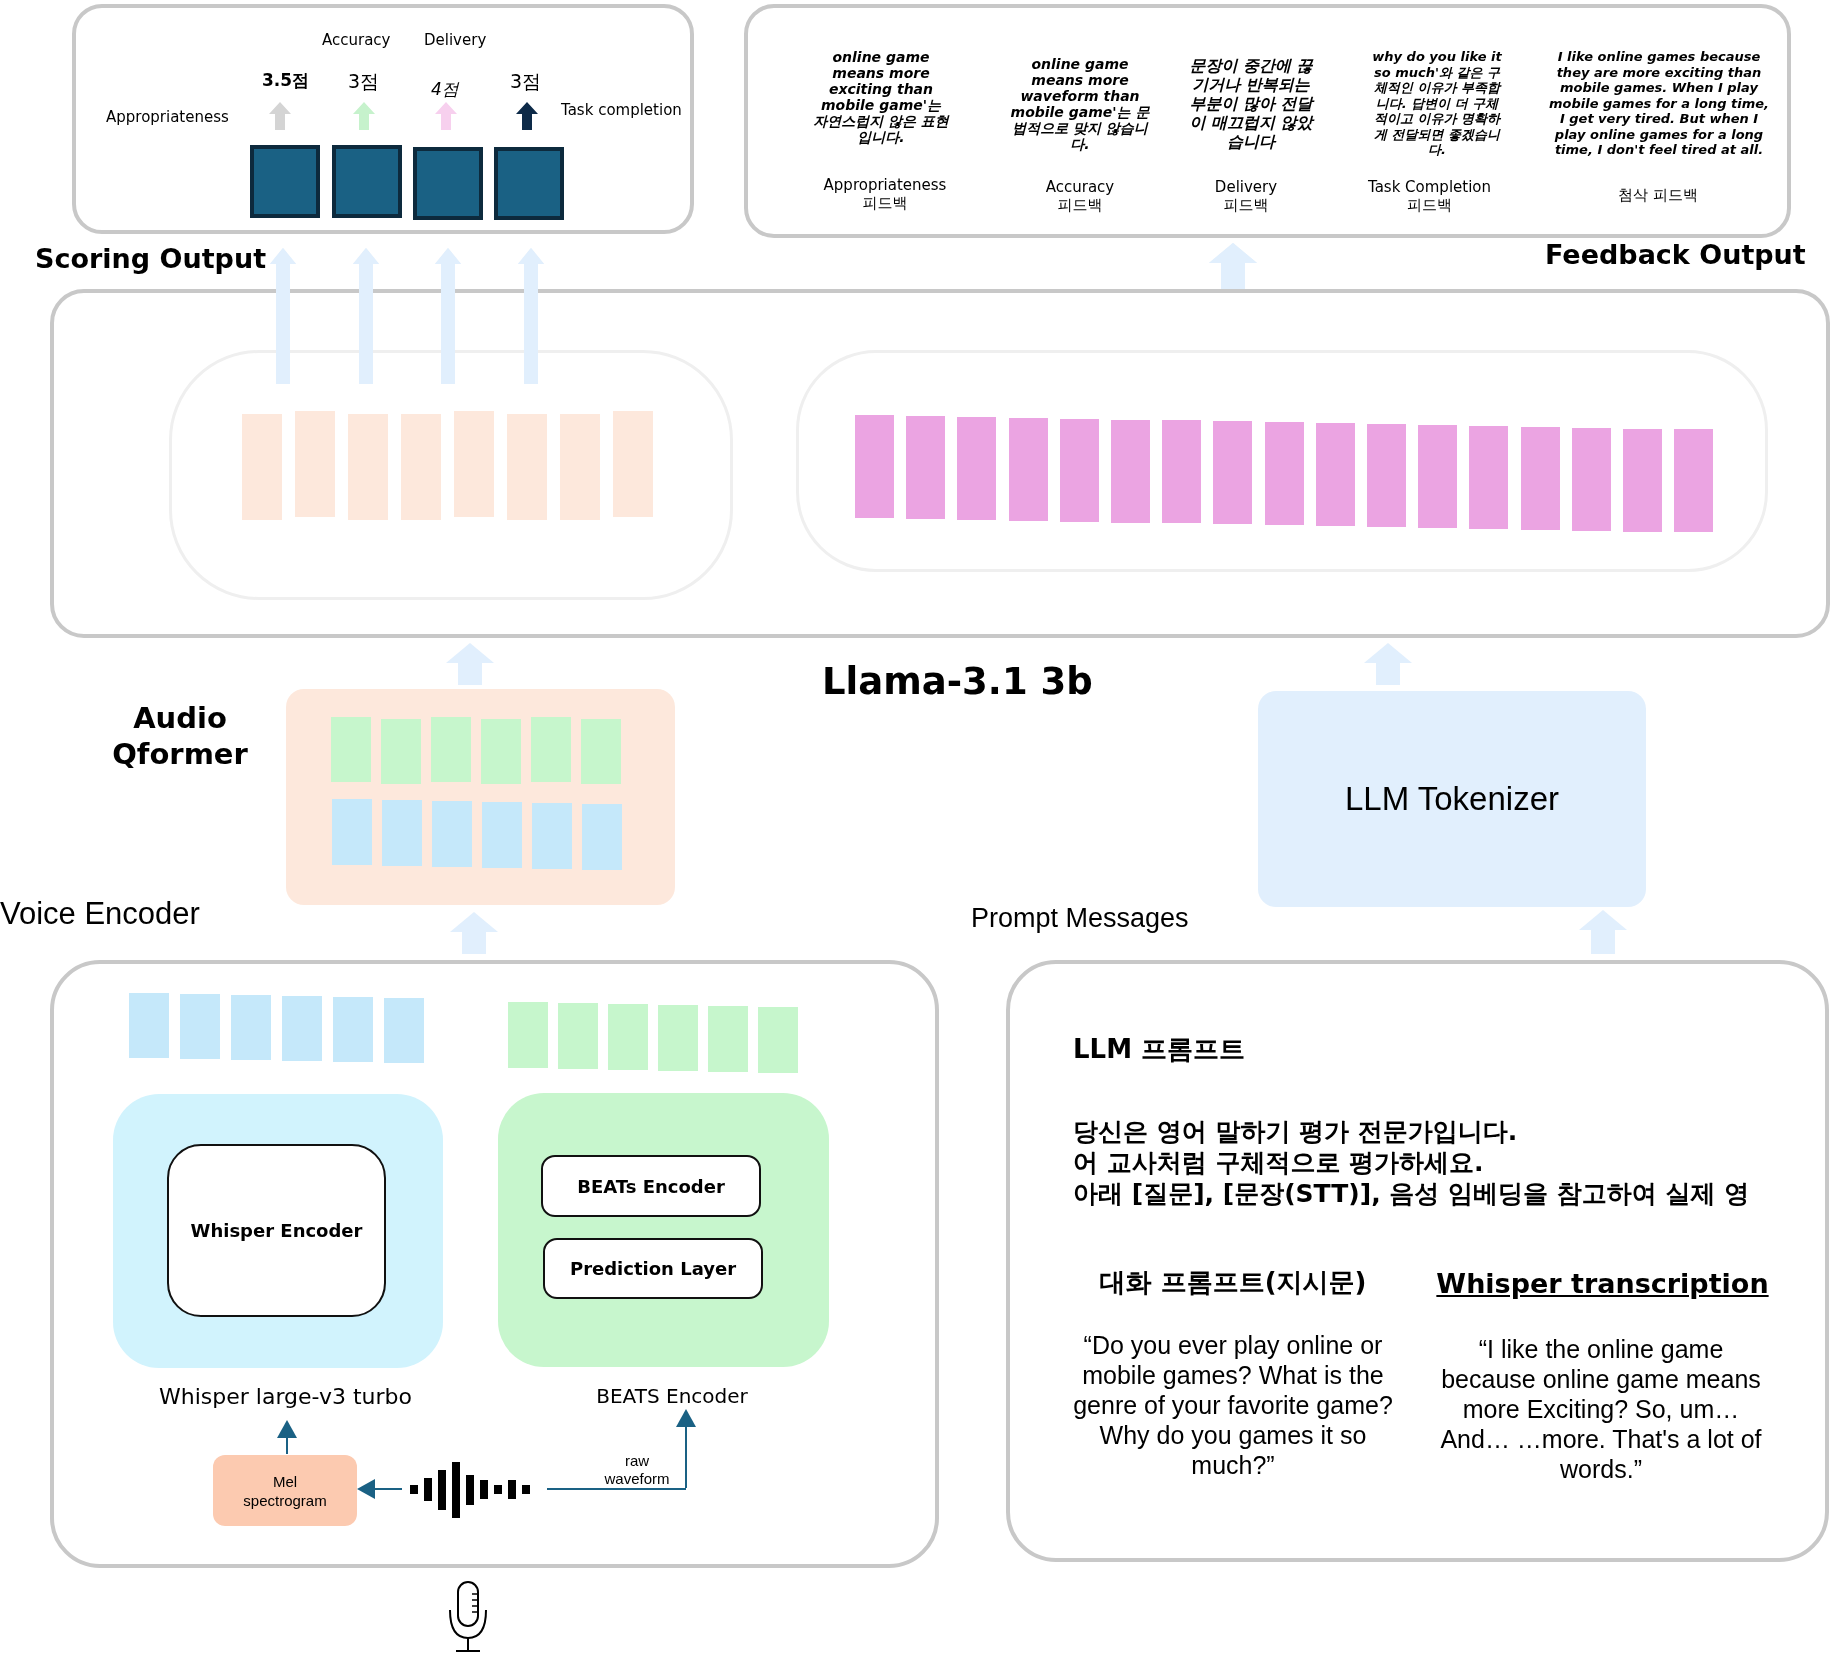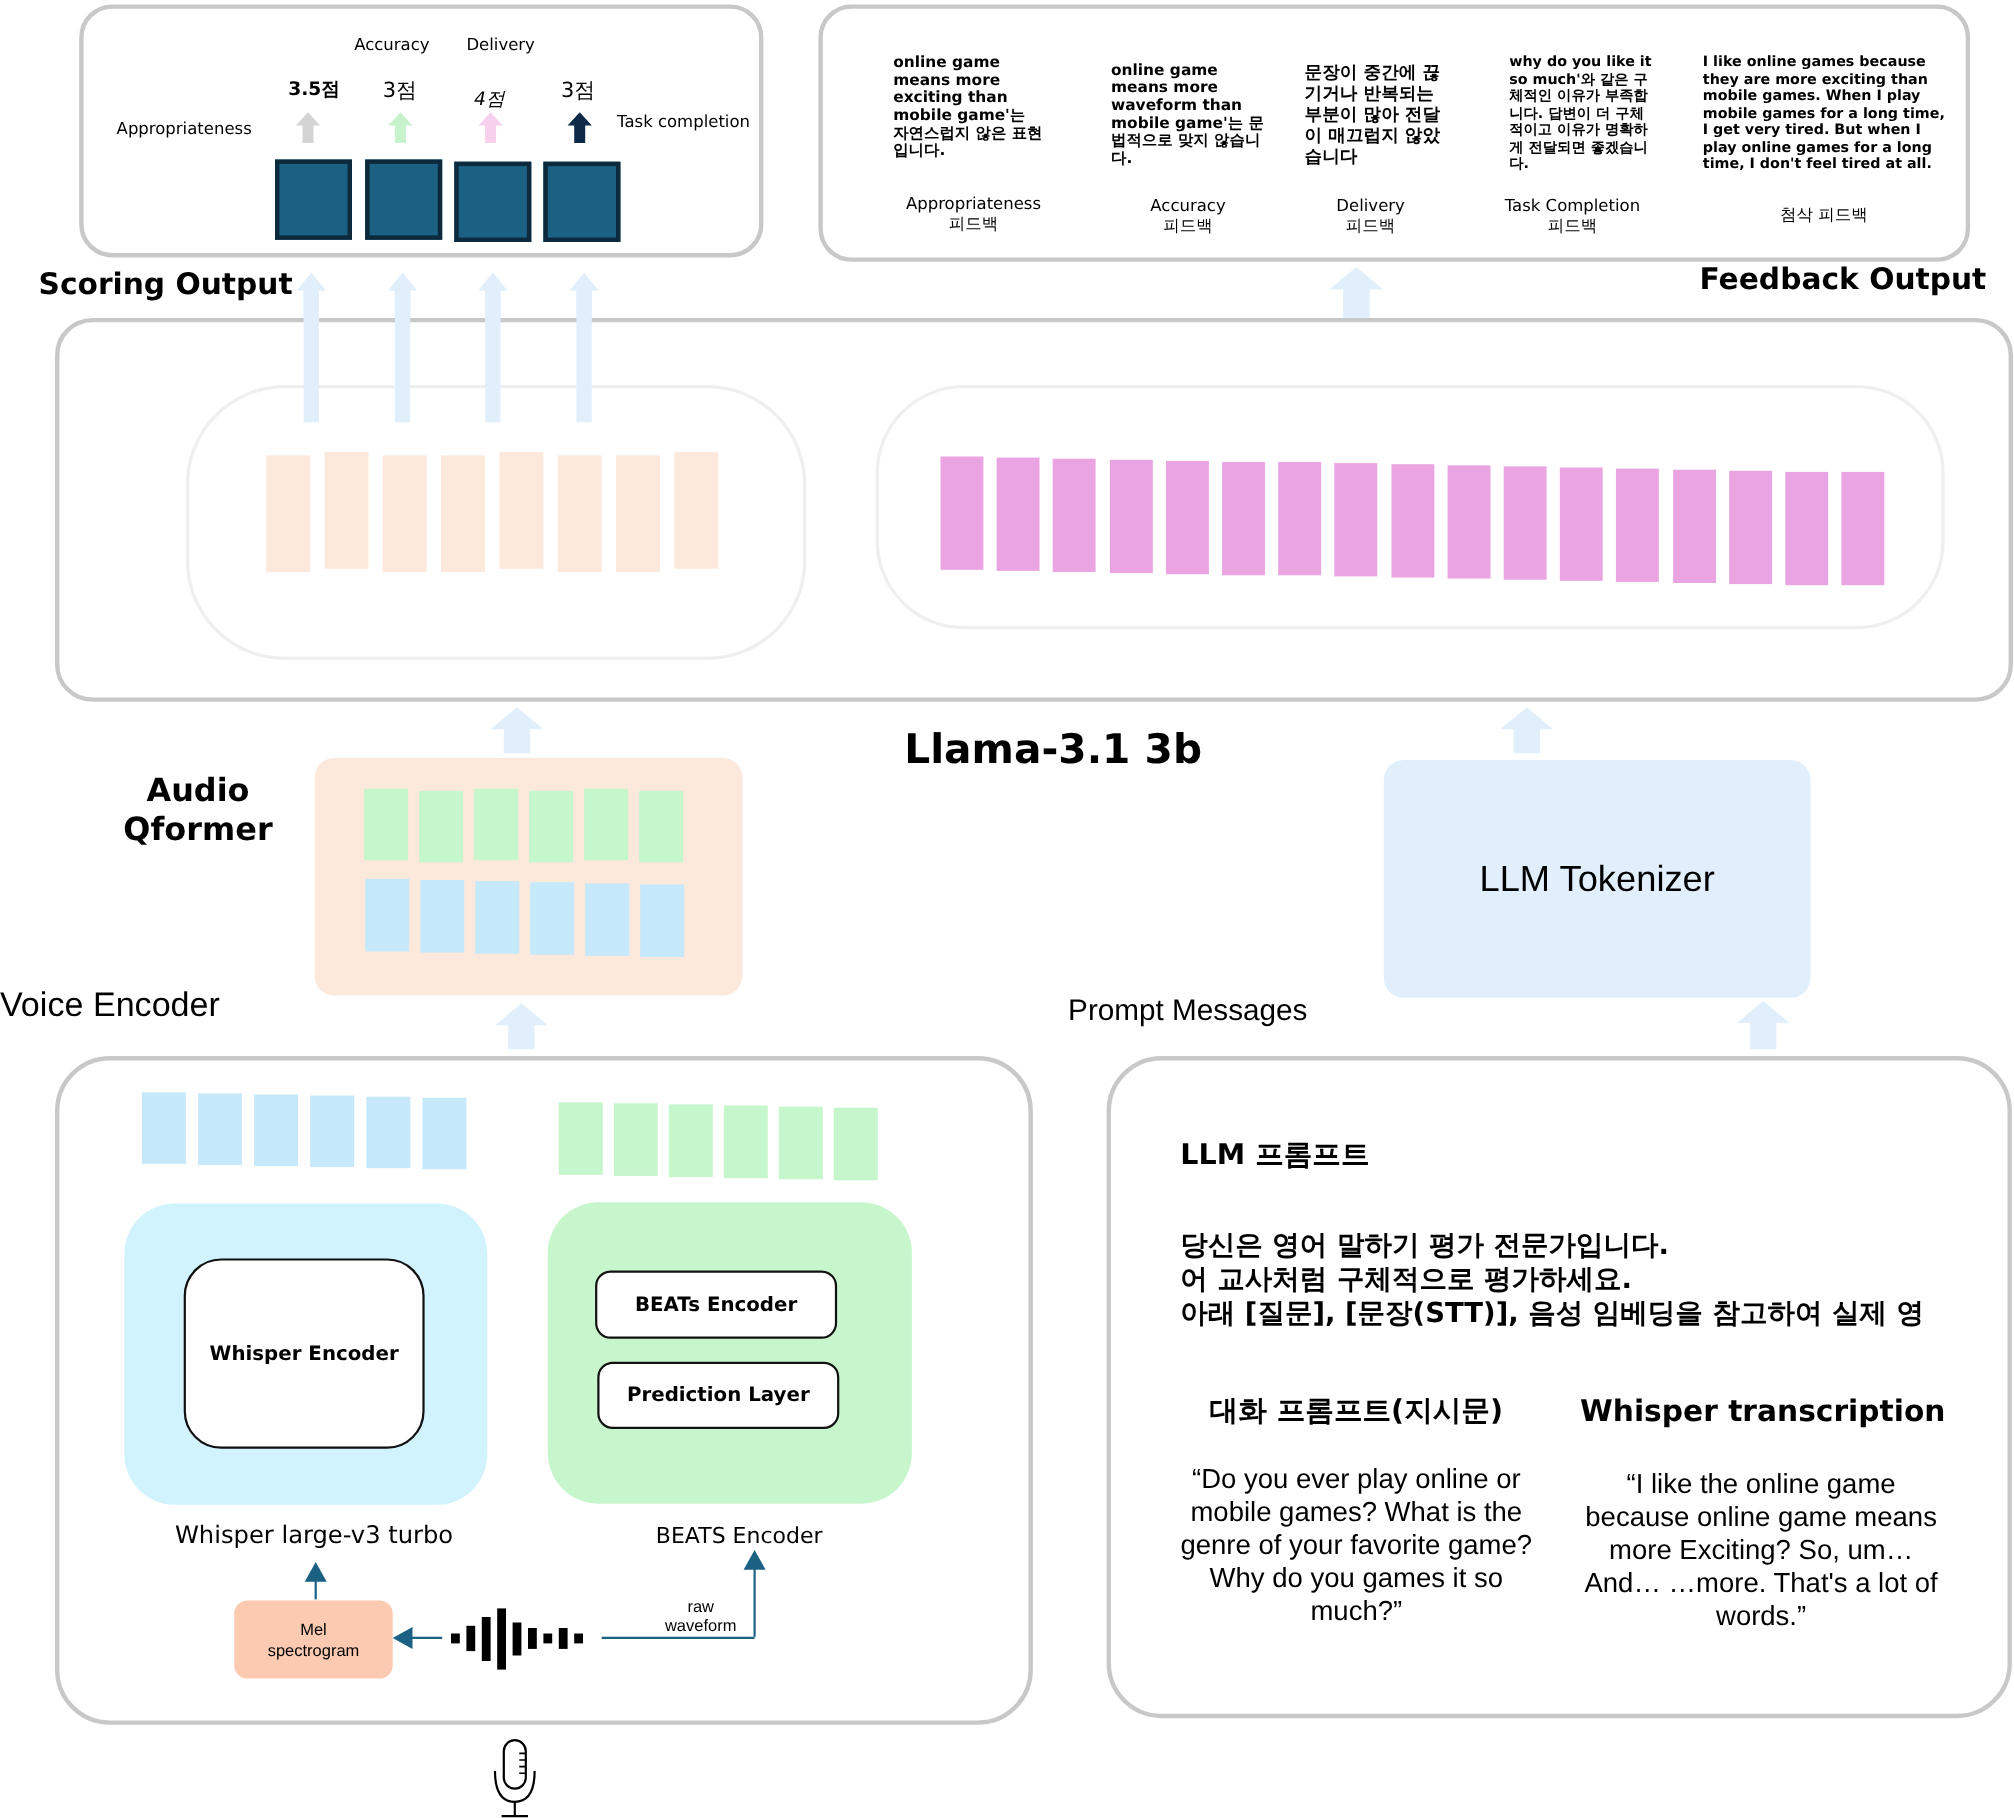--- a/index.html
+++ b/index.html
@@ -7,21 +7,21 @@
          font-family:"DejaVu Sans", sans-serif; color:#000; }
   .abs { position:absolute; }
   .frame { position:absolute; border:4px solid #c8c8c8; border-radius:36px; box-sizing:border-box; background:#fff; }
   .frame-light { position:absolute; border:3px solid #efefef; border-radius:90px; box-sizing:border-box; background:#fff; }
   .label-bold { font-family:"DejaVu Sans", sans-serif; font-weight:bold; }
   .section-title { position:absolute; font-weight:bold; font-size:28px; white-space:nowrap; }
   .center { text-align:center; }
   .token { position:absolute; }
   .score-box { position:absolute; background:#1a6184; border:4px solid #0d2a3d; box-sizing:border-box; }
   .small { font-size:15px; }
-  .fb-text { position:absolute; text-align:left; font-size:14px; font-weight:bold; line-height:16px; }
+  .fb-text { position:absolute; text-align:center; font-size:14px; font-weight:bold; line-height:16px;font-style:italic; }
   .fb-label { position:absolute; text-align:center; font-size:15px; line-height:18px; }
   .inner-box { position:absolute; border:2.5px solid #111; border-radius:26px; background:#fff; box-sizing:border-box;
                display:flex; align-items:center; justify-content:center; font-weight:bold; font-size:18px; }
   .quote { position:absolute; text-align:center; font-size:25px; line-height:30px; font-family:"Liberation Sans", sans-serif; }
 </style>
 </head>
 <body>
 
 <div class="frame" style="left:72px; top:4px; width:622px; height:230px; border-radius:30px;"></div>
 
@@ -287,14 +287,14 @@
 <div class="abs label-bold" style="left:1073px; top:1032px; font-size:26px;">LLM 프롬프트</div>
 <div class="abs label-bold" style="left:1073px; top:1092px; font-size:25px; line-height:31px; white-space:nowrap;margin-top:24px;">
   <div>당신은 영어 말하기 평가 전문가입니다.</div>
   <div>어 교사처럼 구체적으로 평가하세요.</div>
   <div>아래 [질문], [문장(STT)], 음성 임베딩을 참고하여 실제 영</div>
 </div>
 
 <div class="abs label-bold center" style="left:1073px; top:1265px; width:320px; font-size:26px;">대화 프롬프트(지시문)</div>
 <div class="quote" style="left:1064px; top:1330px; width:338px;">“Do you ever play online or mobile games? What is the genre of your favorite game? Why do you games it so much?”</div>
 
-<div class="abs label-bold center" style="left:1430px; top:1268px; width:345px; font-size:27px;">Whisper transcription</div>
+<div class="abs label-bold center" style="left:1430px; top:1268px; width:345px; font-size:27px;text-decoration:underline;">Whisper transcription</div>
 <div class="quote" style="left:1436px; top:1334px; width:330px;">“I like the online game because online game means more  Exciting?  So, um…  And…  …more. That's a lot of words.”</div>
 
 </body></html>

